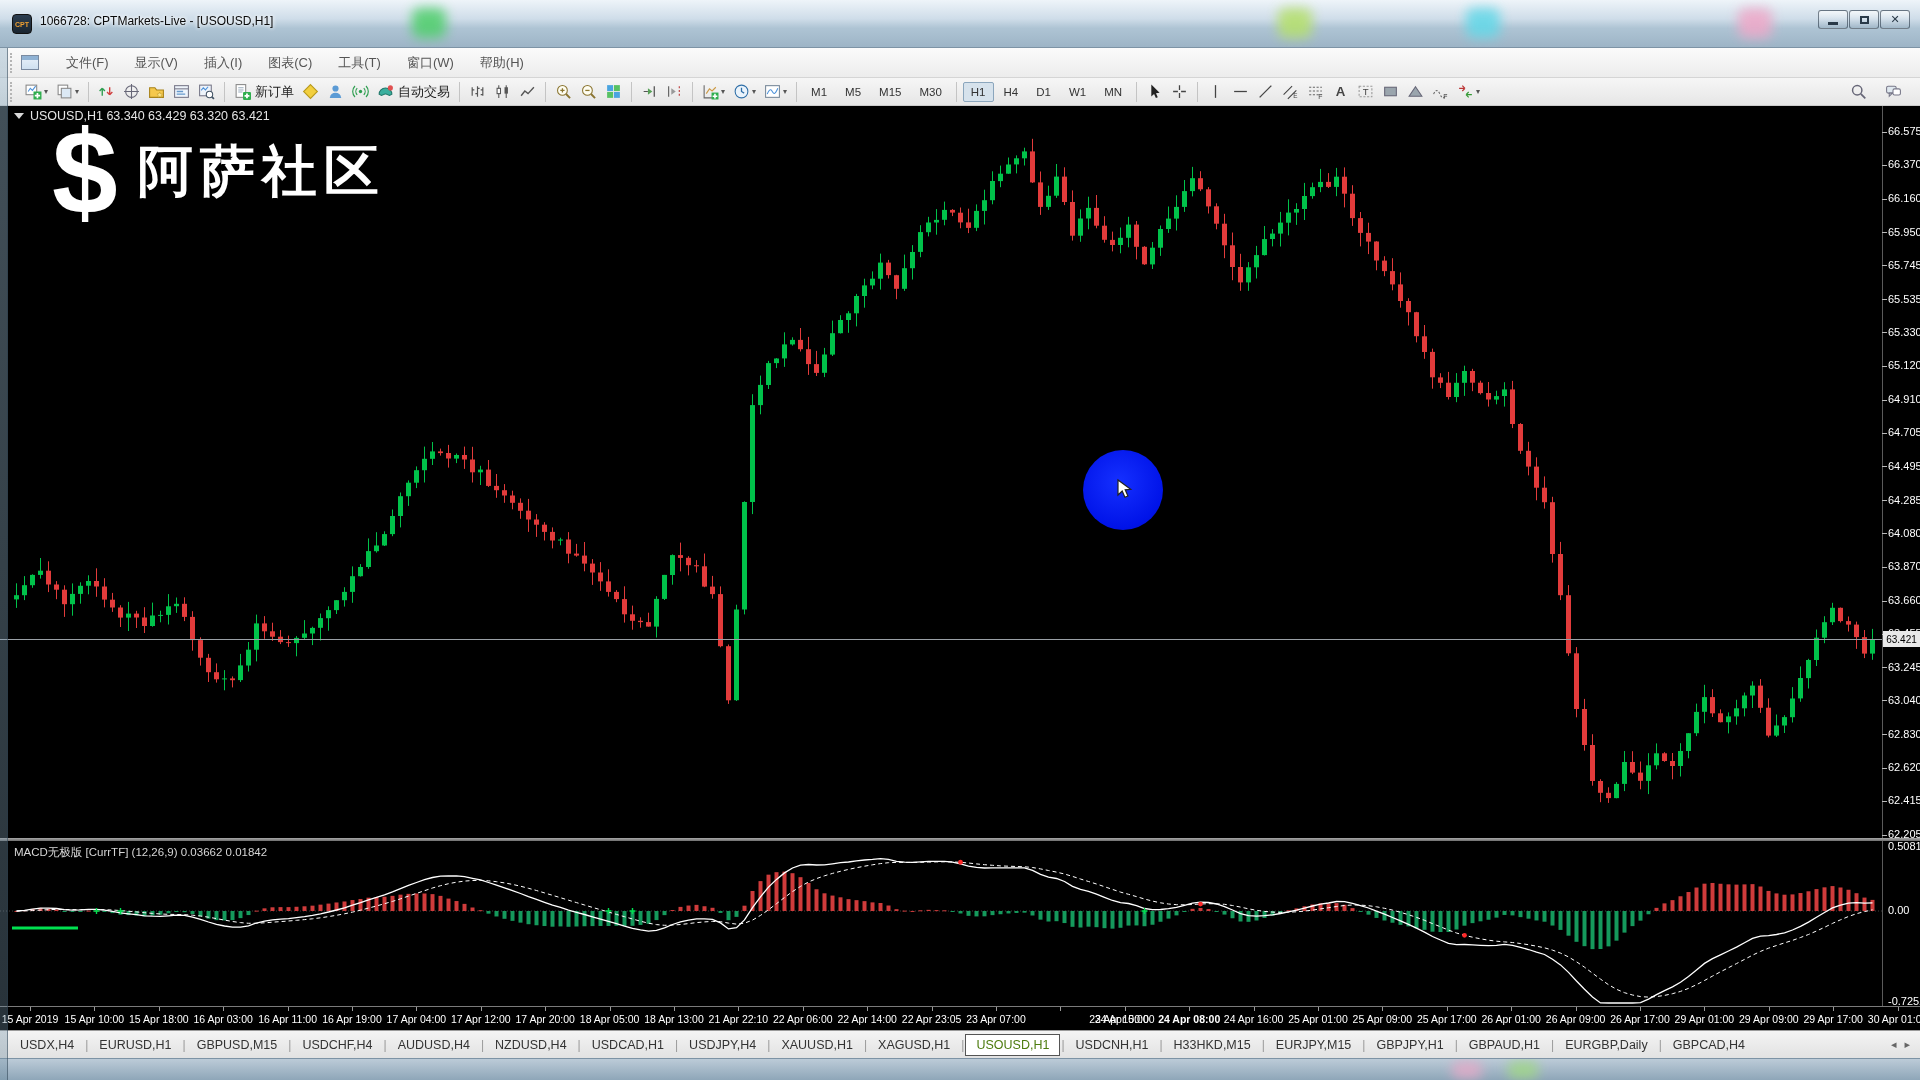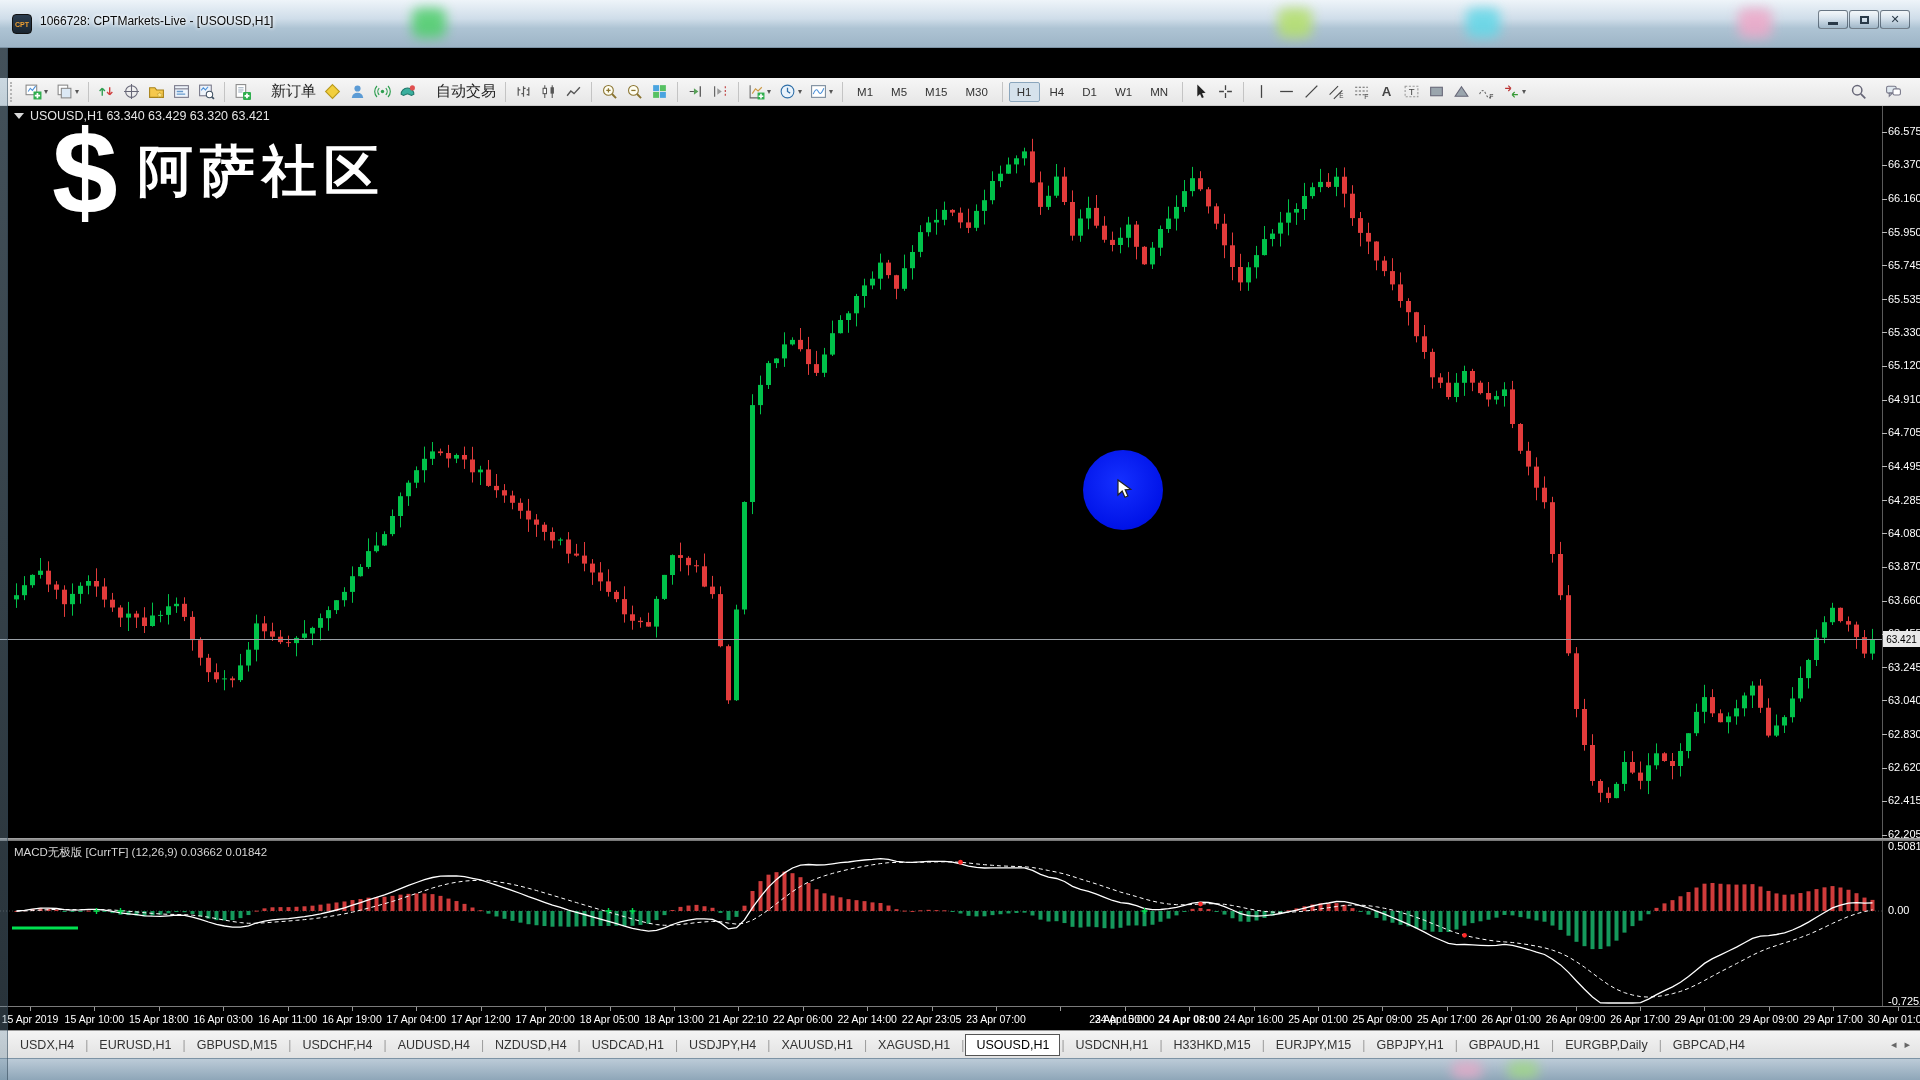--- a/index.html
+++ b/index.html
@@ -33,21 +33,21 @@
   .menu-item{padding:4px 13px;font-size:13px;color:#555;}
 
   
   .toolbar{position:absolute;left:0;top:78px;width:1920px;height:28px;
     background:linear-gradient(#f6f6f6,#e6e6e6);border-bottom:1px solid #cccccc;
     display:flex;align-items:center;padding-left:8px;}
   #toolbar-groups{display:flex;align-items:center;height:100%;}
   .tb-sep{width:1px;height:20px;background:#c4c4c4;margin:0 5px;flex:none;}
   .tool-btn{display:flex;align-items:center;padding:2px 3px;margin:0 1px;border-radius:2px;flex:none;}
   .ticon{display:flex;align-items:center;}
-  .tlabel{font-size:15px;color:#222;margin-left:20px;white-space:nowrap;}
+  .tlabel{font-size:13px;color:#222;margin-left:4px;white-space:nowrap;}
   .caret{font-size:8px;color:#555;margin-left:2px;}
   .tf-btn{font-size:11.5px;color:#333;padding:3px 7px;margin:0 1px;border:1px solid transparent;border-radius:2px;flex:none;}
   .tf-btn.active{background:#d6e2ec;border:1px solid #8ba6bd;}
   .toolbar-right{margin-left:auto;display:flex;align-items:center;gap:10px;padding-right:14px;}
 
   
   .chart-region{position:absolute;left:0;top:106px;width:1920px;height:974px;background:#000;}
   svg text{font-family:"Liberation Sans",sans-serif;}
   #main-svg{position:absolute;left:0;top:0;}
   .pane-sep{position:absolute;left:0;width:1920px;height:3px;background:linear-gradient(#a8a8a8,#6e6e6e);}
@@ -69,21 +69,21 @@
 
   .time-axis{position:absolute;left:0;top:900px;width:1920px;height:24px;background:#000;border-top:1px solid #7a7a7a;}
   .ta-label{position:absolute;top:6px;transform:translateX(-50%);color:#fff;font-size:10.5px;white-space:nowrap;}
   .ta-tick{position:absolute;top:0;width:1px;height:4px;background:#999;}
 
   
   .tab-bar{position:absolute;left:0;top:924px;width:1920px;height:28px;
     background:linear-gradient(#f4f4f4,#e2e2e2);border-top:1px solid #9a9a9a;
     display:flex;align-items:center;padding-left:10px;}
   .symbol-tab{font-size:12.5px;color:#333;padding:3px 10px;white-space:nowrap;flex:none;}
-  .symbol-tab.active{background:#fff;border:1px solid #555;color:#000000;}
+  .symbol-tab.active{background:#fff;border:1px solid #555;color:#4d7c0f;}
   .tab-sep{color:#999;font-size:12px;margin:0 1px;flex:none;}
   .tab-scroll{margin-left:auto;display:flex;gap:8px;padding-right:10px;color:#666;font-size:11px;}
 
   .bottom-edge{position:absolute;left:0;top:952px;width:1920px;height:22px;
     background:linear-gradient(#bccbd8,#8ea6b8);border-top:1px solid #7d93a5;overflow:hidden;}
   .bottom-edge .blob{position:absolute;top:2px;width:30px;height:18px;border-radius:6px;filter:blur(6px);opacity:.7;}
 
   .left-frame{position:absolute;left:0;top:48px;width:8px;height:1032px;
     background:linear-gradient(rgba(150,180,200,.45),rgba(110,140,160,.35));border-right:1px solid rgba(40,60,75,.5);}
 
@@ -112,20 +112,33 @@
         </div>
       <div class="win-btn">
           <span class="restore-box"></span>
         </div>
       <div class="win-btn">
           <span>✕</span>
         </div>
     </div>
   </div>
 
+  <div class="menubar">
+    <span class="drag-handle"></span>
+    <span class="menu-window-icon"></span>
+    <nav id="menu-items" style="display:flex;">
+        <span class="menu-item">文件(F)</span>
+        <span class="menu-item">显示(V)</span>
+        <span class="menu-item">插入(I)</span>
+        <span class="menu-item">图表(C)</span>
+        <span class="menu-item">工具(T)</span>
+        <span class="menu-item">窗口(W)</span>
+        <span class="menu-item">帮助(H)</span>
+      </nav>
+  </div>
 
   <div class="toolbar">
     <span class="drag-handle"></span>
     <div id="toolbar-groups">
         <span class="tool-btn">
           <span class="ticon">
             <svg viewBox="0 0 16 16" width="17" height="17">
               <rect x="1" y="2" width="10" height="9" fill="#fff" stroke="#888"></rect>
               <path d="M3 8l2-3 2 2 3-4" stroke="#4a90d9" fill="none"></path>
               <rect x="8" y="8" width="7.5" height="7.5" fill="#2fae4e"></rect>

